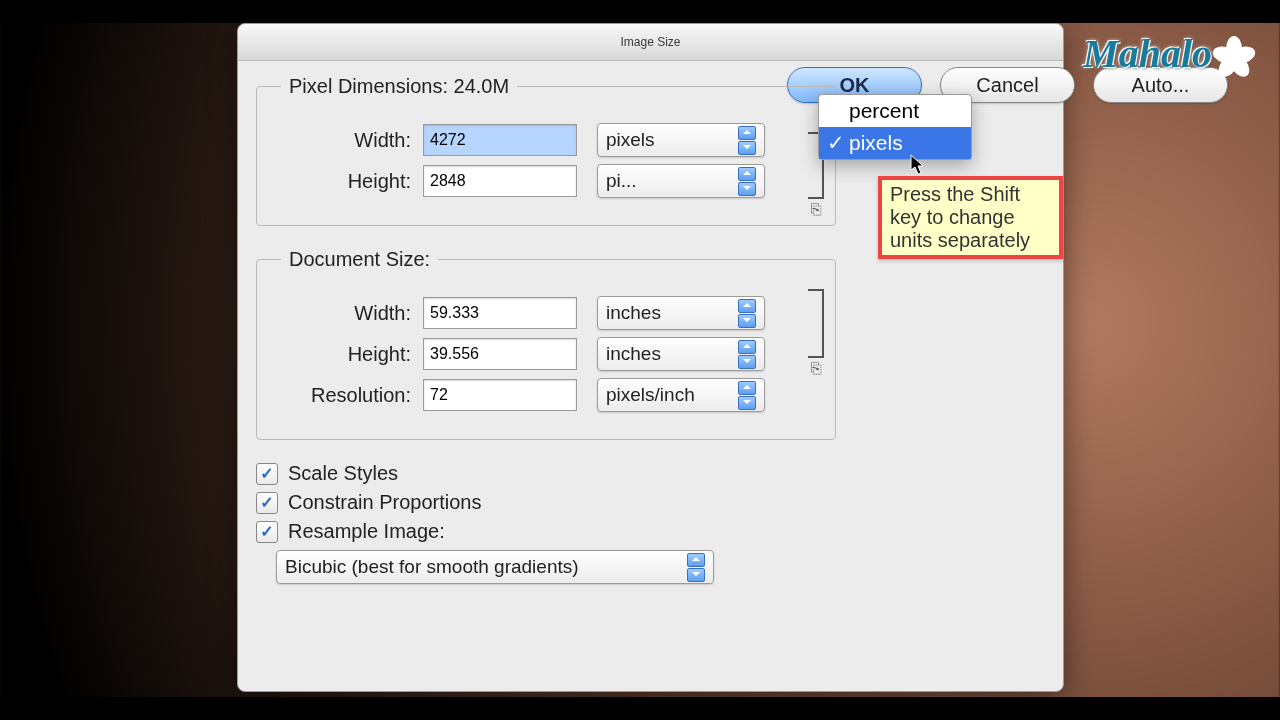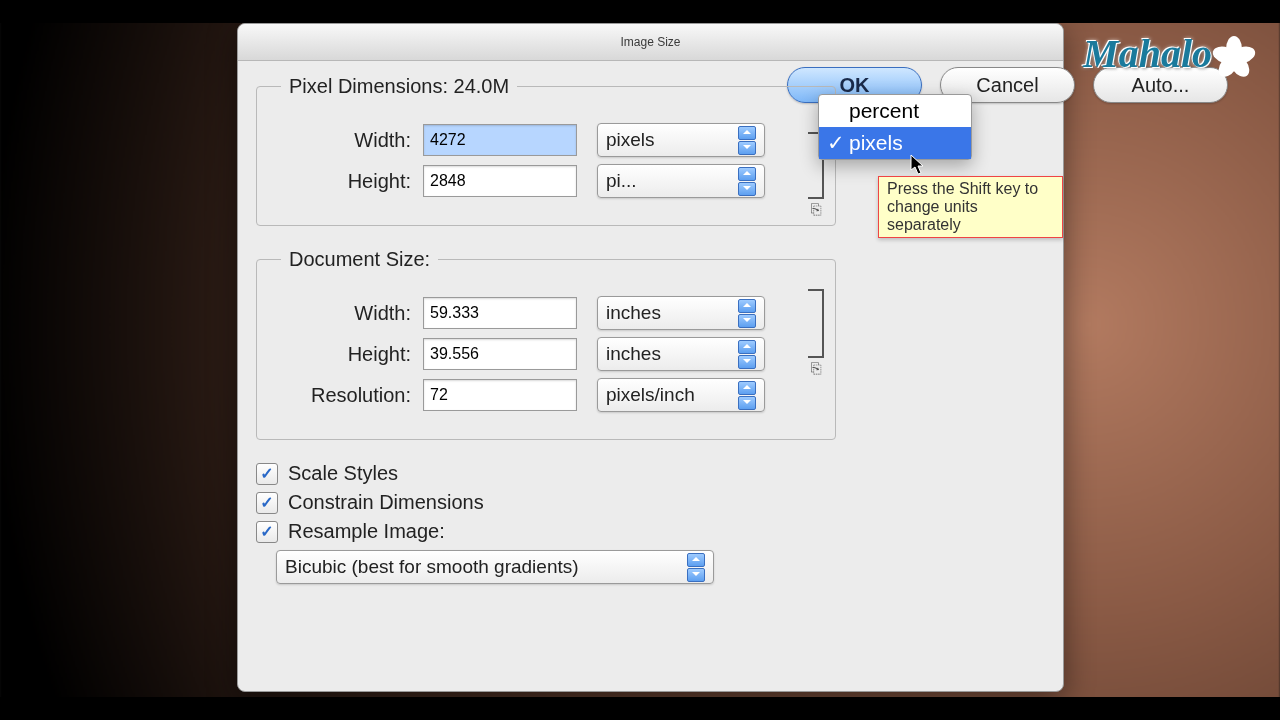--- a/index.html
+++ b/index.html
@@ -45,21 +45,21 @@
   .btn.primary{background:linear-gradient(#cfe7ff,#7fb8f8);border-color:#3a6fc0;color:#1a2a4a;font-weight:600;}
   .checks{margin-top:6px;}
   .chk{display:flex;align-items:center;gap:10px;margin:6px 0;font-size:20px;}
   .cbox{width:20px;height:20px;border:1px solid #888;border-radius:3px;background:linear-gradient(#fff,#e9e9e9);display:inline-flex;align-items:center;justify-content:center;color:#2968c7;font-size:16px;font-weight:bold;}
   .wide-select{width:420px;}
   
   .menu{position:absolute;left:580px;top:70px;width:152px;background:#fff;border:1px solid #9a9a9a;border-radius:4px;box-shadow:0 6px 18px rgba(0,0,0,.3);font-size:21px;z-index:5;}
   .menu .item{padding:4px 14px 4px 30px;position:relative;}
   .menu .item.sel{background:#3a76e8;color:#fff;}
   .menu .item.sel::before{content:"✓";position:absolute;left:8px;}
-  .tooltip{position:absolute;left:640px;top:152px;background:#ffffc8;border:1px solid #ef4444;padding:3px 8px;font-size:16px;color:#333;z-index:6;box-shadow:0 2px 4px rgba(0,0,0,.2);}
+  .tooltip{position:absolute;left:640px;top:152px;background:#ffffc8;border:4px solid #ef4444;padding:3px 8px;font-size:20px;color:#333;z-index:6;box-shadow:0 2px 4px rgba(0,0,0,.2);}
   .cursor{position:absolute;left:672px;top:130px;width:16px;height:22px;z-index:7;}
   .cursor svg{display:block;}
   
   .logo{position:absolute;top:30px;right:28px;font-family:"Comic Sans MS","Brush Script MT",cursive;font-size:40px;font-weight:bold;font-style:italic;color:#1a7a9c;text-shadow:0 0 4px #fff,-1px -1px 0 #fff,1px 1px 0 #fff,2px 2px 3px rgba(0,0,0,.4);z-index:3;display:flex;align-items:center;justify-content:flex-end;}
   .flower{width:36px;height:36px;margin-left:4px;position:relative;}
   .petal{position:absolute;width:16px;height:22px;background:#fff;border-radius:50% 50% 50% 50%/60% 60% 40% 40%;left:10px;top:0;transform-origin:50% 100%;}
 </style>
 </head>
 <body>
 
@@ -162,21 +162,21 @@
         </div>
       </fieldset>
 
       <div class="checks">
         <label class="chk">
           <span class="cbox">✓</span>
             <span>Scale Styles</span>
         </label>
         <label class="chk">
           <span class="cbox">✓</span>
-            <span>Constrain Dimensions</span>
+            <span>Constrain Proportions</span>
         </label>
         <label class="chk">
           <span class="cbox">✓</span>
             <span>Resample Image:</span>
         </label>
         <div class="row">
           <div class="select wide-select">
             <span class="lbl">Bicubic (best for smooth gradients)</span>
             <span class="stepper">
                 <span class="up"></span>

